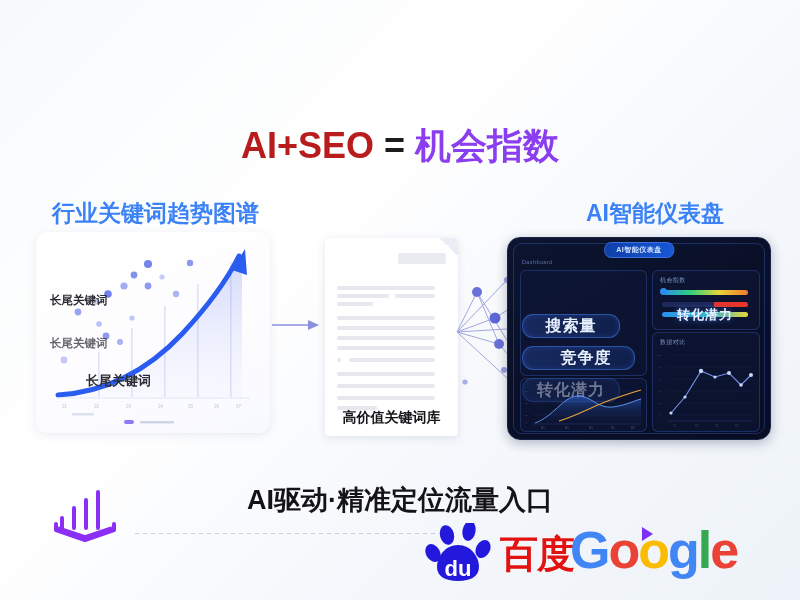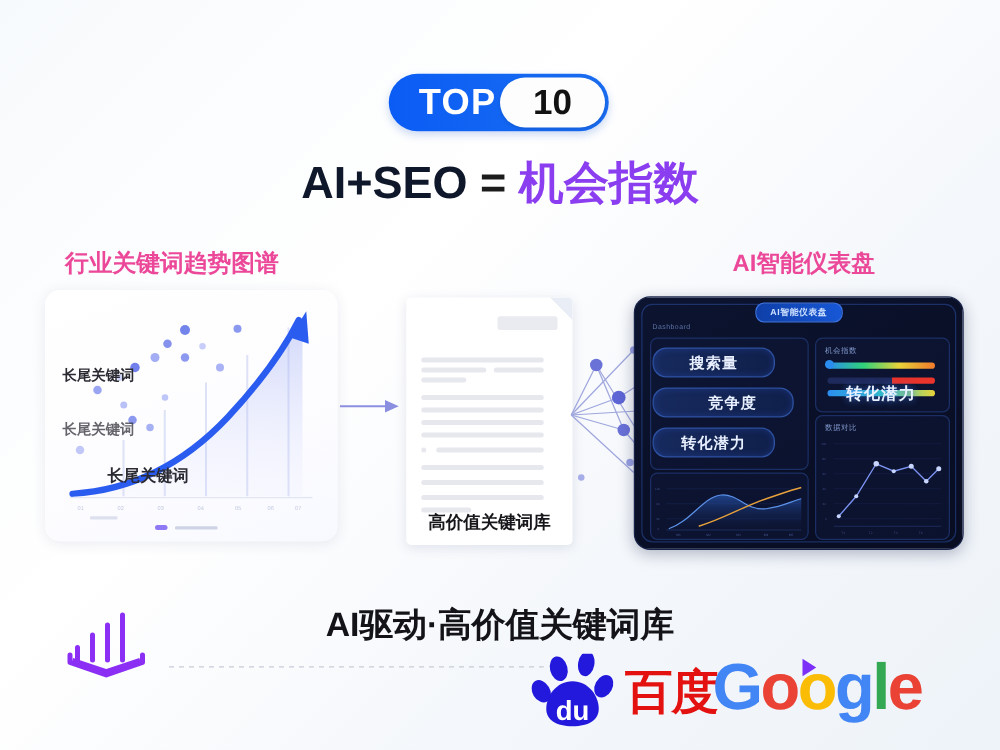--- a/index.html
+++ b/index.html
@@ -28,26 +28,26 @@
     align-items:center;justify-content:center;
     box-shadow:0 1px 3px rgba(0,0,0,.12);
   }
   .top-badge .tnum{color:#121212;font-size:28px;font-weight:bold;line-height:1;}
 
   
   .headline{
     position:absolute;left:0;right:0;top:128px;text-align:center;
     font-size:36px;font-weight:bold;line-height:1;white-space:nowrap;
   }
-  .h-red{color:#0f172a;text-shadow:1px 1px 0 rgba(255,255,255,.75);}
+  .h-red{color:#b91c1c;text-shadow:1px 1px 0 rgba(255,255,255,.75);}
   .h-eq{color:#1c1c1c;margin:0 10px;}
   .h-purple{color:#8b3df0;text-shadow:1px 1px 0 rgba(255,255,255,.75);}
 
   
-  .sec-title{position:absolute;font-size:19px;font-weight:bold;color:#ec4899;white-space:nowrap;}
+  .sec-title{position:absolute;font-size:23px;font-weight:bold;color:#3b82f6;white-space:nowrap;}
   #t-left{left:52px;top:198px;}
   #t-right{left:586px;top:198px;}
 
   
   .card-left{
     position:absolute;left:36px;top:232px;width:234px;height:201px;
     background:linear-gradient(160deg,#ffffff 0%,#fdfdff 55%,#f8f9ff 100%);
     border-radius:12px;box-shadow:0 2px 10px rgba(60,70,120,.10);
     overflow:hidden;
   }
@@ -99,22 +99,23 @@
     background:rgba(14,24,56,.55);}
   #p-left{left:12px;top:32px;width:125px;height:104px;}
   #p-lbot{left:12px;top:140px;width:125px;height:52px;}
   #p-rtop{left:144px;top:32px;width:106px;height:58px;}
   #p-rbot{left:144px;top:94px;width:106px;height:98px;}
   .pill{
     position:absolute;left:14px;width:96px;height:22px;border-radius:11px;
     background:linear-gradient(90deg,rgba(26,46,102,.85),rgba(18,34,80,.85));
     border:1px solid rgba(70,120,230,.55);
     display:flex;align-items:center;justify-content:center;
-    color:#e8f0ff;font-size:12px;font-weight:bold;letter-spacing:1px;
+    color:#e8f0ff;font-size:16px;font-weight:bold;letter-spacing:1px;
     box-shadow:0 0 6px rgba(40,90,200,.35) inset;
+    margin-top:36px;
   }
   #pill1{top:40px;} #pill2{top:72px;padding-left:15px;} #pill3{top:104px;}
   .ptitle{position:absolute;font-size:6px;color:#7f95c8;letter-spacing:.4px;}
   .gbar{position:absolute;height:5px;border-radius:3px;}
   .overlay-txt{
     position:absolute;width:106px;left:144px;top:68px;text-align:center;
     font-size:13px;font-weight:bold;color:#e9f1ff;letter-spacing:1px;
     text-shadow:0 0 6px rgba(60,120,240,.9);
   }
 
@@ -140,26 +141,20 @@
   .g1{color:#4285f4;} .g2{color:#ea4335;} .g3{color:#fbbc05;}
   .g4{color:#4285f4;} .g5{color:#34a853;} .g6{color:#ea4335;}
   .play-tri{position:absolute;left:642px;top:527px;width:0;height:0;
     border-left:11px solid #7b2ff7;border-top:7px solid transparent;border-bottom:7px solid transparent;}
 </style>
 </head>
 <body>
 
 <div class="stage">
 
-  <div class="top-badge">
-    <span class="tword">TOP</span>
-    <span class="tcircle">
-      <span class="tnum">10</span>
-    </span>
-  </div>
 
   <div class="headline">
     <span class="h-red">AI+SEO</span><span class="h-eq">=</span><span class="h-purple">机会指数</span>
   </div>
 
   <div class="sec-title" id="t-left">行业关键词趋势图谱</div>
   <div class="sec-title" id="t-right">AI智能仪表盘</div>
 
   <div class="card-left">
     <svg viewBox="0 0 234 201">
@@ -351,21 +346,21 @@
             <text x="5" y="47">60</text>
           <text x="5" y="59">40</text>
             <text x="5" y="71">20</text>
             <text x="7" y="83">0</text>
         </g>
       </svg>
     </div>
     <div class="ptitle" style="left:152px;top:100px;">数据对比</div>
   </div>
 
-  <div class="slogan">AI驱动·高价值关键词库</div>
+  <div class="slogan">AI驱动·精准定位流量入口</div>
   <div class="dashline"></div>
 
   <svg class="growth-icon" viewBox="0 0 74 62">
     <g fill="none" stroke="#8b2ff5" stroke-width="4" stroke-linejoin="round" stroke-linecap="round">
       <path d="M14,34 L14,44"></path>
       <path d="M26,24 L26,44"></path>
       <path d="M38,16 L38,44"></path>
       <path d="M50,8 L50,44"></path>
       <path d="M8,40 L8,46 L37,56 L66,46 L66,40"></path>
     </g>

